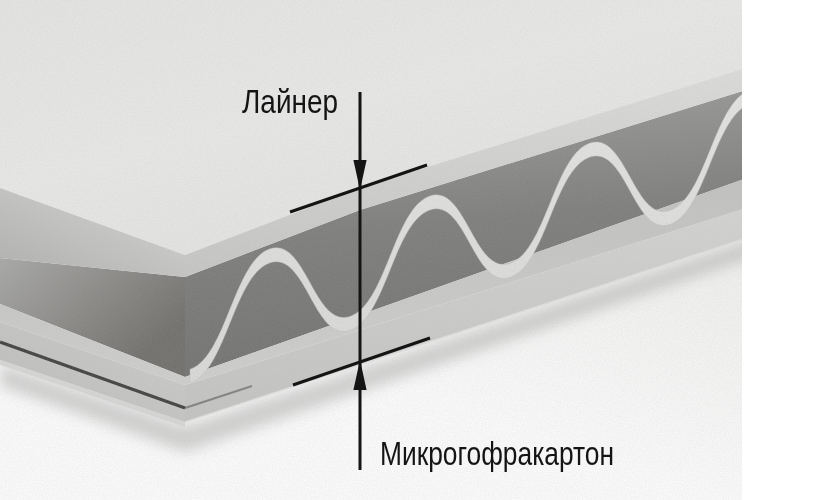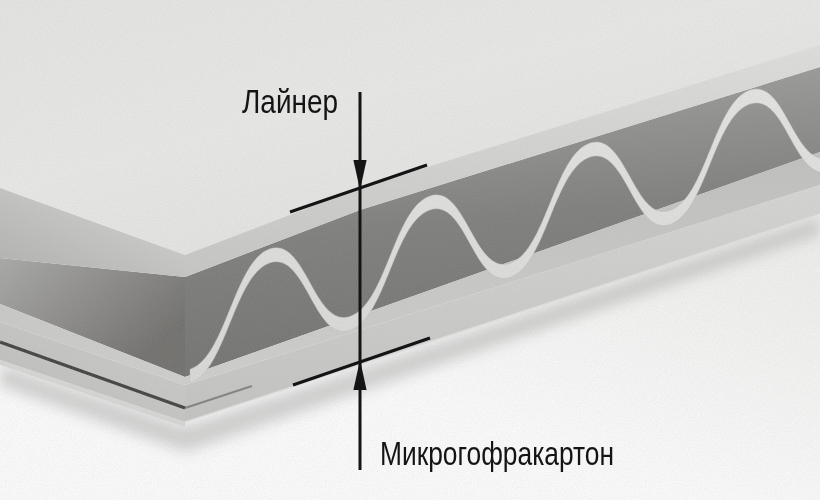--- a/index.html
+++ b/index.html
@@ -3,21 +3,21 @@
 <meta charset="utf-8">
 <style>
   html, body {
     margin: 0;
     padding: 0;
     background: #ffffff;
     font-family: "Liberation Sans", "DejaVu Sans", sans-serif;
   }
   .stage {
     position: relative;
-    width: 820px;
+    width: 742px;
     height: 500px;
     overflow: hidden;
     user-select: none;
   }
   .stage svg { display: block; }
   text.callout {
     font-family: "Liberation Sans", "DejaVu Sans", sans-serif;
     font-size: 33px;
     font-weight: 400;
     fill: #141414;

